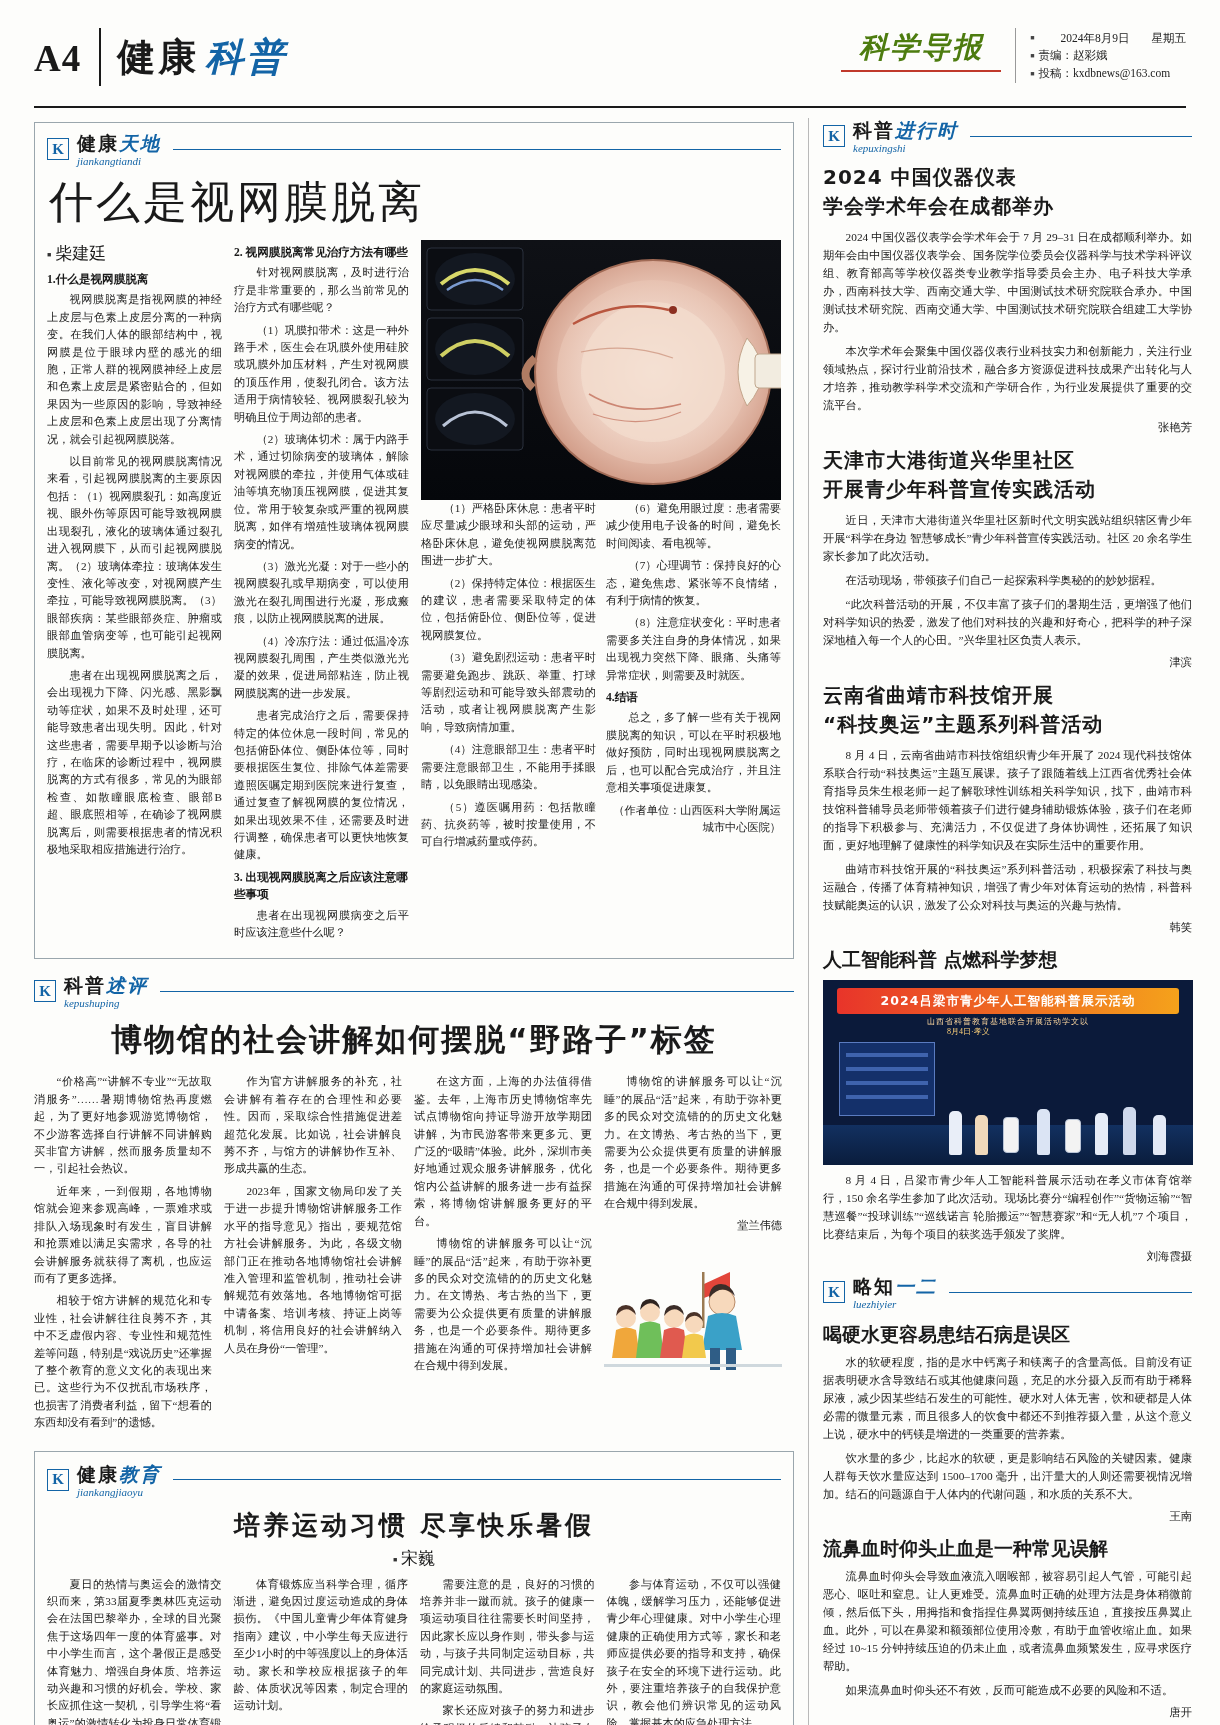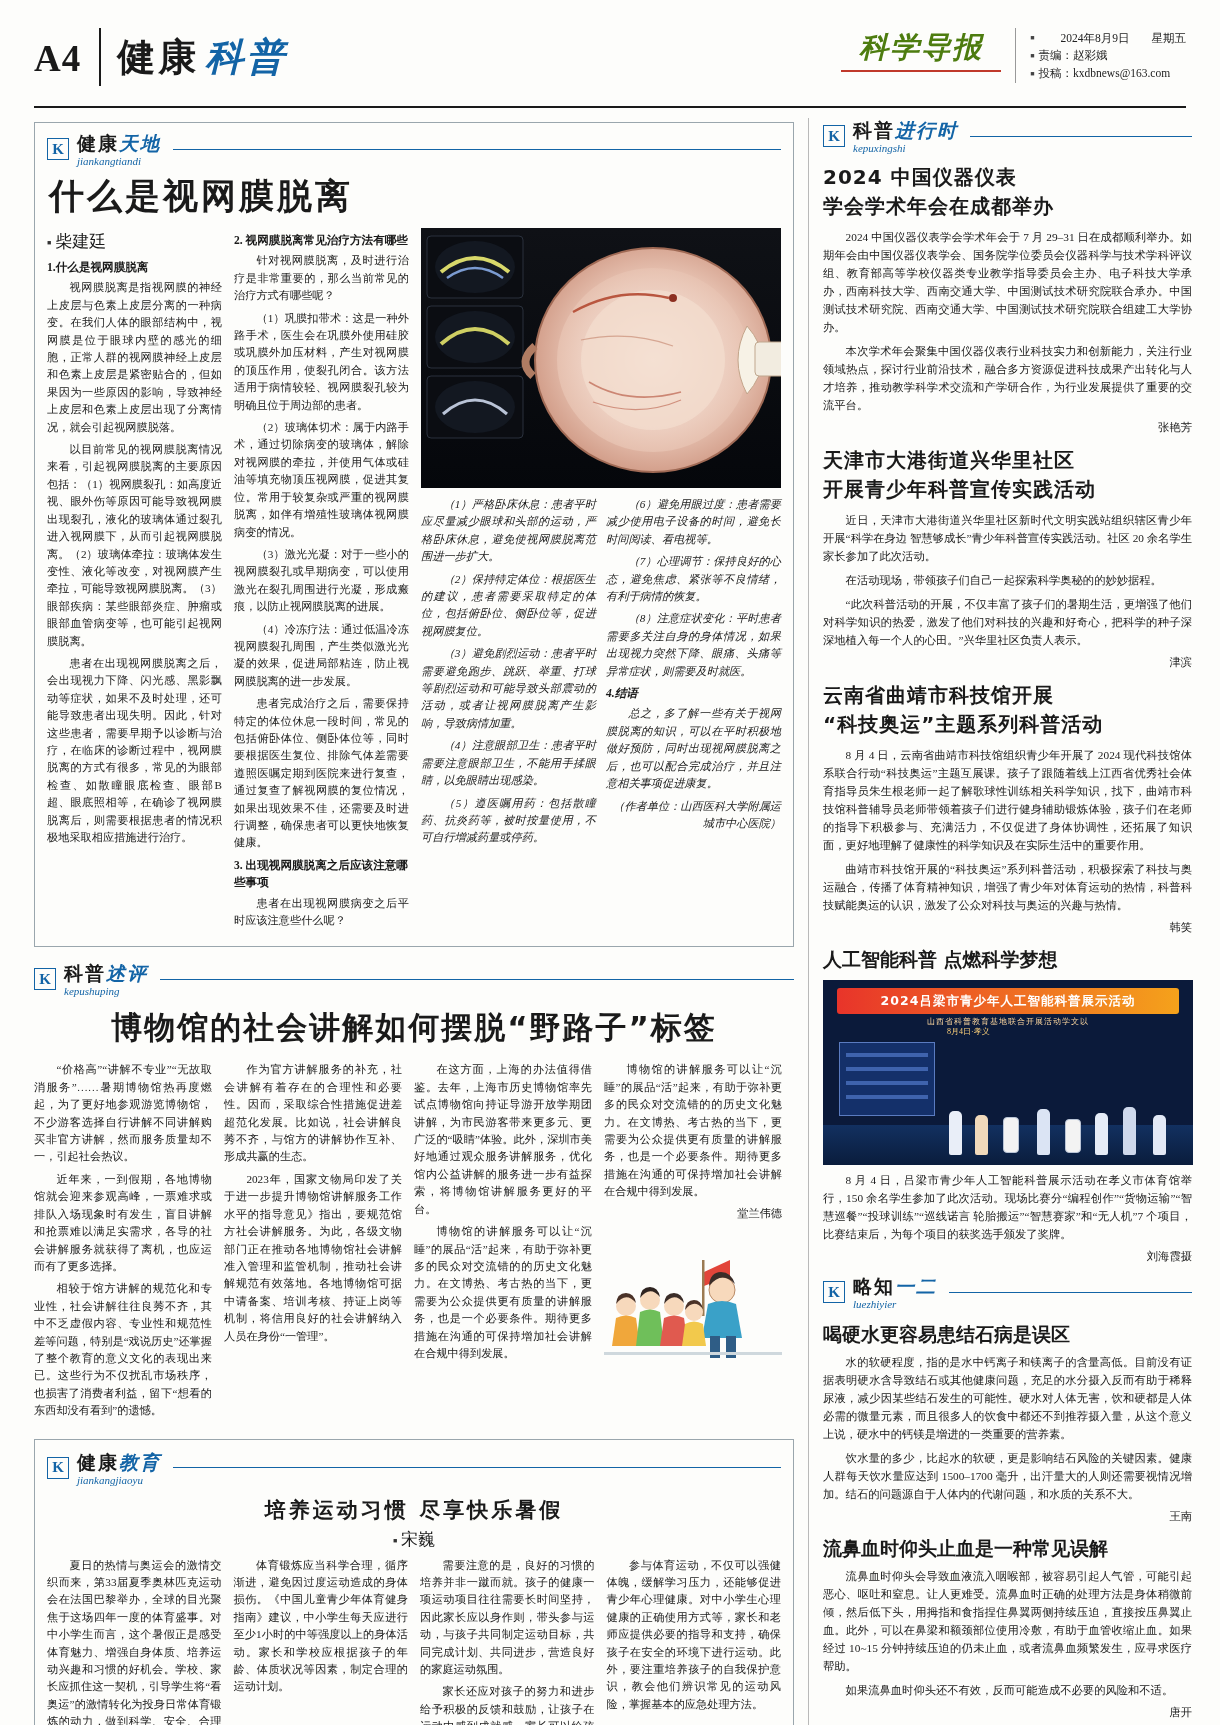--- a/index.html
+++ b/index.html
@@ -40,21 +40,21 @@
   .klogo { width:22px; height:22px; border:1.5px solid #1364a6; color:#1364a6; font-family:"Liberation Serif", serif; font-weight:bold; font-size:15px; display:flex; align-items:center; justify-content:center; }
   .sec-cn { font-family:"DejaVu Sans", sans-serif; font-size:19px; font-weight:bold; letter-spacing:2px; }
   .sec-cn i { color:#1364a6; font-style:italic; }
   .sec-py { font-family:"Liberation Serif", serif; font-style:italic; font-size:11px; color:#1364a6; margin-top:-2px; }
   .sec-line { flex:1; border-bottom:1px solid #1364a6; height:1px; margin-left:4px; }
   .sec-head-col { display:flex; flex-direction:column; }
 
   
   .art1 { border:1px solid #9aa6ad; padding:10px 12px 12px 12px; margin-top:4px; }
   .art1 .sec-head { margin:-2px 0 6px 0; }
-  .headline1 { font-family:"DejaVu Sans", sans-serif; font-size:35px; font-weight:bold; letter-spacing:3px; text-align:left; margin:2px 0 8px 2px; }
+  .headline1 { font-family:"DejaVu Sans", sans-serif; font-size:44px; font-weight:normal; letter-spacing:3px; text-align:left; margin:2px 0 8px 2px; }
   .byline { font-size:17px; margin:2px 0 6px 0; }
   .byline::before { content:"\25A0"; font-size:7px; vertical-align:middle; margin-right:4px; color:#333; }
 
   .a1-grid { display:flex; gap:12px; }
   .a1-col { width:176px; }
   .a1-figure { width:360px; }
   .eye-img { width:360px; height:260px; position:relative; overflow:hidden; background:#0d0d10; }
 
   p.tx { font-size:11.2px; line-height:17.4px; text-align:justify; margin:0 0 5px 0; text-indent:2em; }
   p.tx0 { text-indent:0; }
@@ -63,21 +63,21 @@
   
   .art2 { margin-top:14px; }
   .headline2 { font-family:"DejaVu Sans", sans-serif; font-size:31px; font-weight:bold; letter-spacing:2px; text-align:center; margin:10px 0 12px 0; }
   .a2-cols { display:flex; gap:12px; }
   .a2-col { width:178px; }
   .sign { text-align:right; font-size:11.2px; margin-top:4px; }
   .kids-art { width:178px; height:130px; position:relative; }
 
   
   .art3 { margin-top:14px; border:1px solid #9aa6ad; padding:10px 12px 12px 12px; }
-  .headline3 { font-family:"DejaVu Sans", sans-serif; font-size:21px; font-weight:bold; letter-spacing:3px; text-align:center; margin:10px 0 4px 0; }
+  .headline3 { font-family:"DejaVu Sans", sans-serif; font-size:26px; font-weight:bold; letter-spacing:3px; text-align:center; margin:10px 0 4px 0; }
   .a3-cols { display:flex; gap:12px; }
   .a3-col { width:176px; }
 
   
   .side-art { margin-bottom:10px; }
   .side-title { font-family:"DejaVu Sans", sans-serif; font-size:20px; font-weight:bold; line-height:31px; letter-spacing:1px; margin:8px 0 6px 0; }
   p.sx { font-size:11.3px; line-height:18px; text-align:justify; margin:0 0 6px 0; text-indent:2em; }
   .author { text-align:right; font-size:11.3px; margin:2px 0 8px 0; }
   .side-title2 { font-family:"DejaVu Sans", sans-serif; font-size:19px; font-weight:bold; line-height:29px; margin:6px 0 6px 0; }
 
@@ -208,21 +208,21 @@
 
                   <path d="M40 70 q46 -26 96 -14" fill="none" stroke="#b9563f" stroke-width="2.4"></path>
                   <circle cx="140" cy="56" r="4" fill="#8c2f21"></circle>
 
                   <path d="M56 140 q40 24 92 10" stroke="#c2705c" stroke-width="1.6" fill="none" opacity="0.8"></path>
                   <path d="M60 160 q46 16 88 -2" stroke="#c2705c" stroke-width="1.2" fill="none" opacity="0.7"></path>
                   <path d="M48 98 q48 -10 92 6" stroke="#c98f77" stroke-width="1.2" fill="none" opacity="0.7"></path>
                 </g>
               </svg>
             </div>
-            <div style="display:flex; gap:10px; margin-top:8px;font-style:italic;">
+            <div style="display:flex; gap:10px; ">
               <div class="a1-col">
                 <p class="tx">（1）严格卧床休息：患者平时应尽量减少眼球和头部的运动，严格卧床休息，避免使视网膜脱离范围进一步扩大。</p>
                 <p class="tx">（2）保持特定体位：根据医生的建议，患者需要采取特定的体位，包括俯卧位、侧卧位等，促进视网膜复位。</p>
                 <p class="tx">（3）避免剧烈运动：患者平时需要避免跑步、跳跃、举重、打球等剧烈运动和可能导致头部震动的活动，或者让视网膜脱离产生影响，导致病情加重。</p>
                 <p class="tx">（4）注意眼部卫生：患者平时需要注意眼部卫生，不能用手揉眼睛，以免眼睛出现感染。</p>
                 <p class="tx">（5）遵医嘱用药：包括散瞳药、抗炎药等，被时按量使用，不可自行增减药量或停药。</p>
               </div>
               <div class="a1-col">
                 <p class="tx">（6）避免用眼过度：患者需要减少使用电子设备的时间，避免长时间阅读、看电视等。</p>
                 <p class="tx">（7）心理调节：保持良好的心态，避免焦虑、紧张等不良情绪，有利于病情的恢复。</p>

